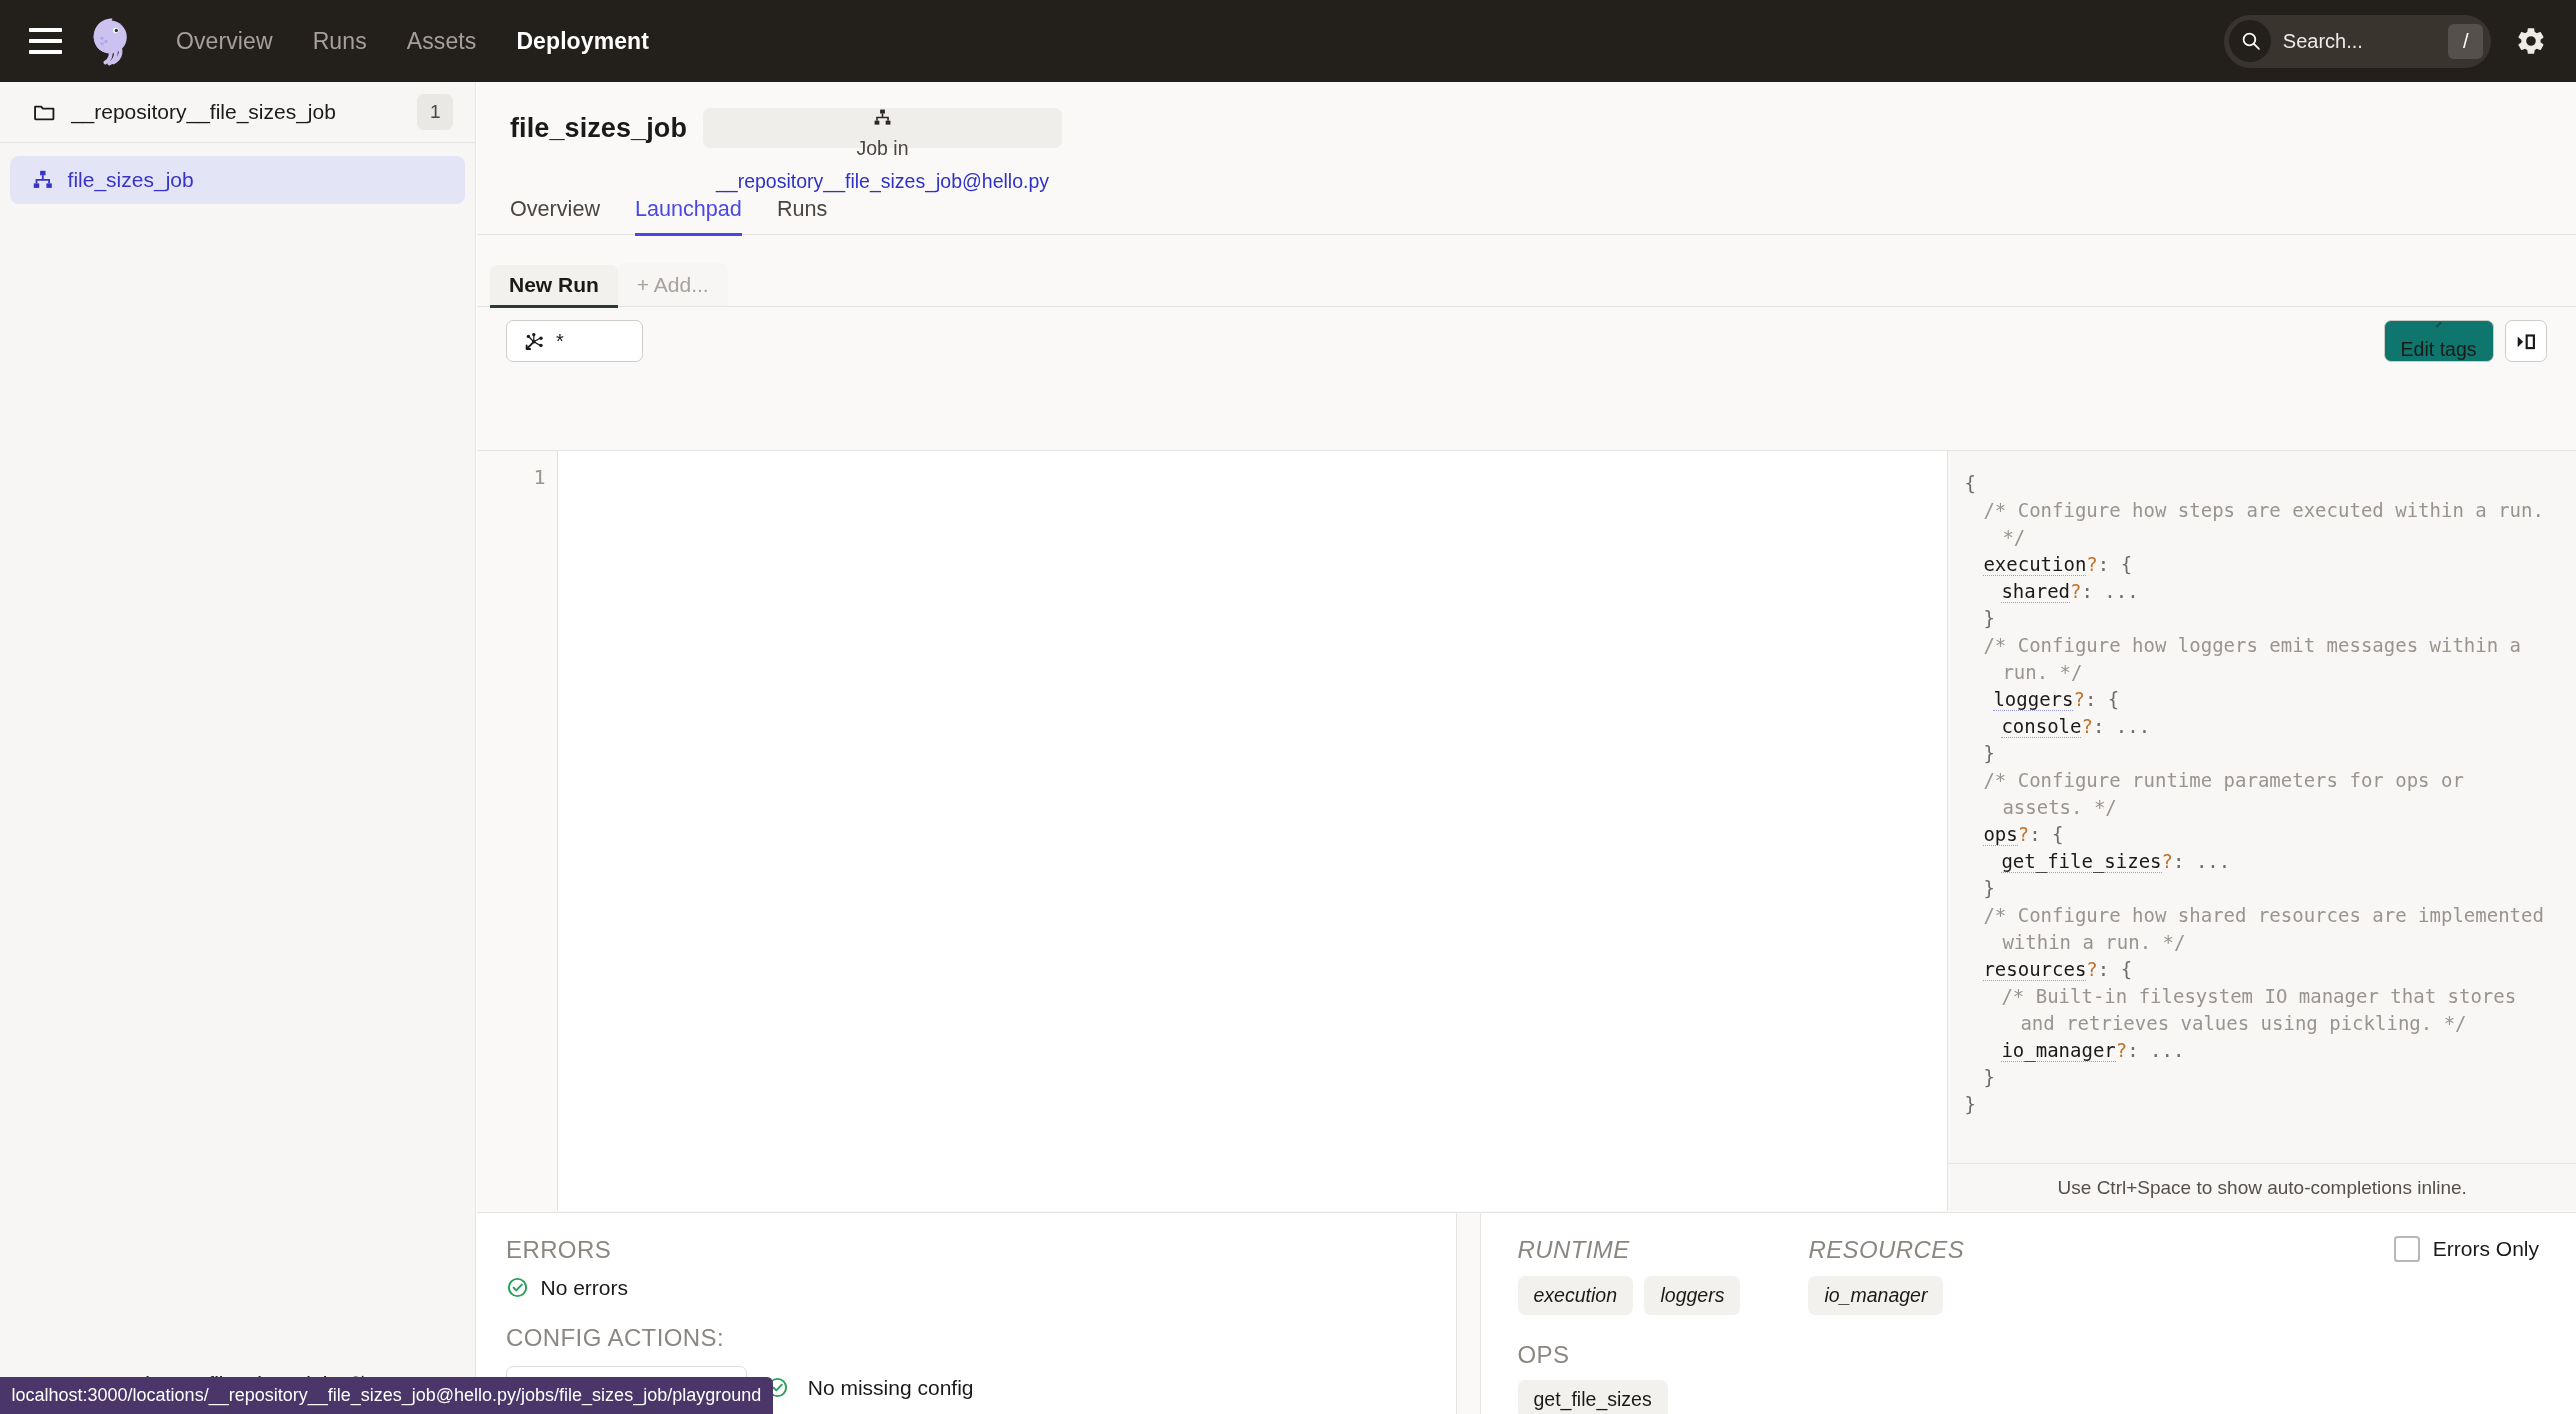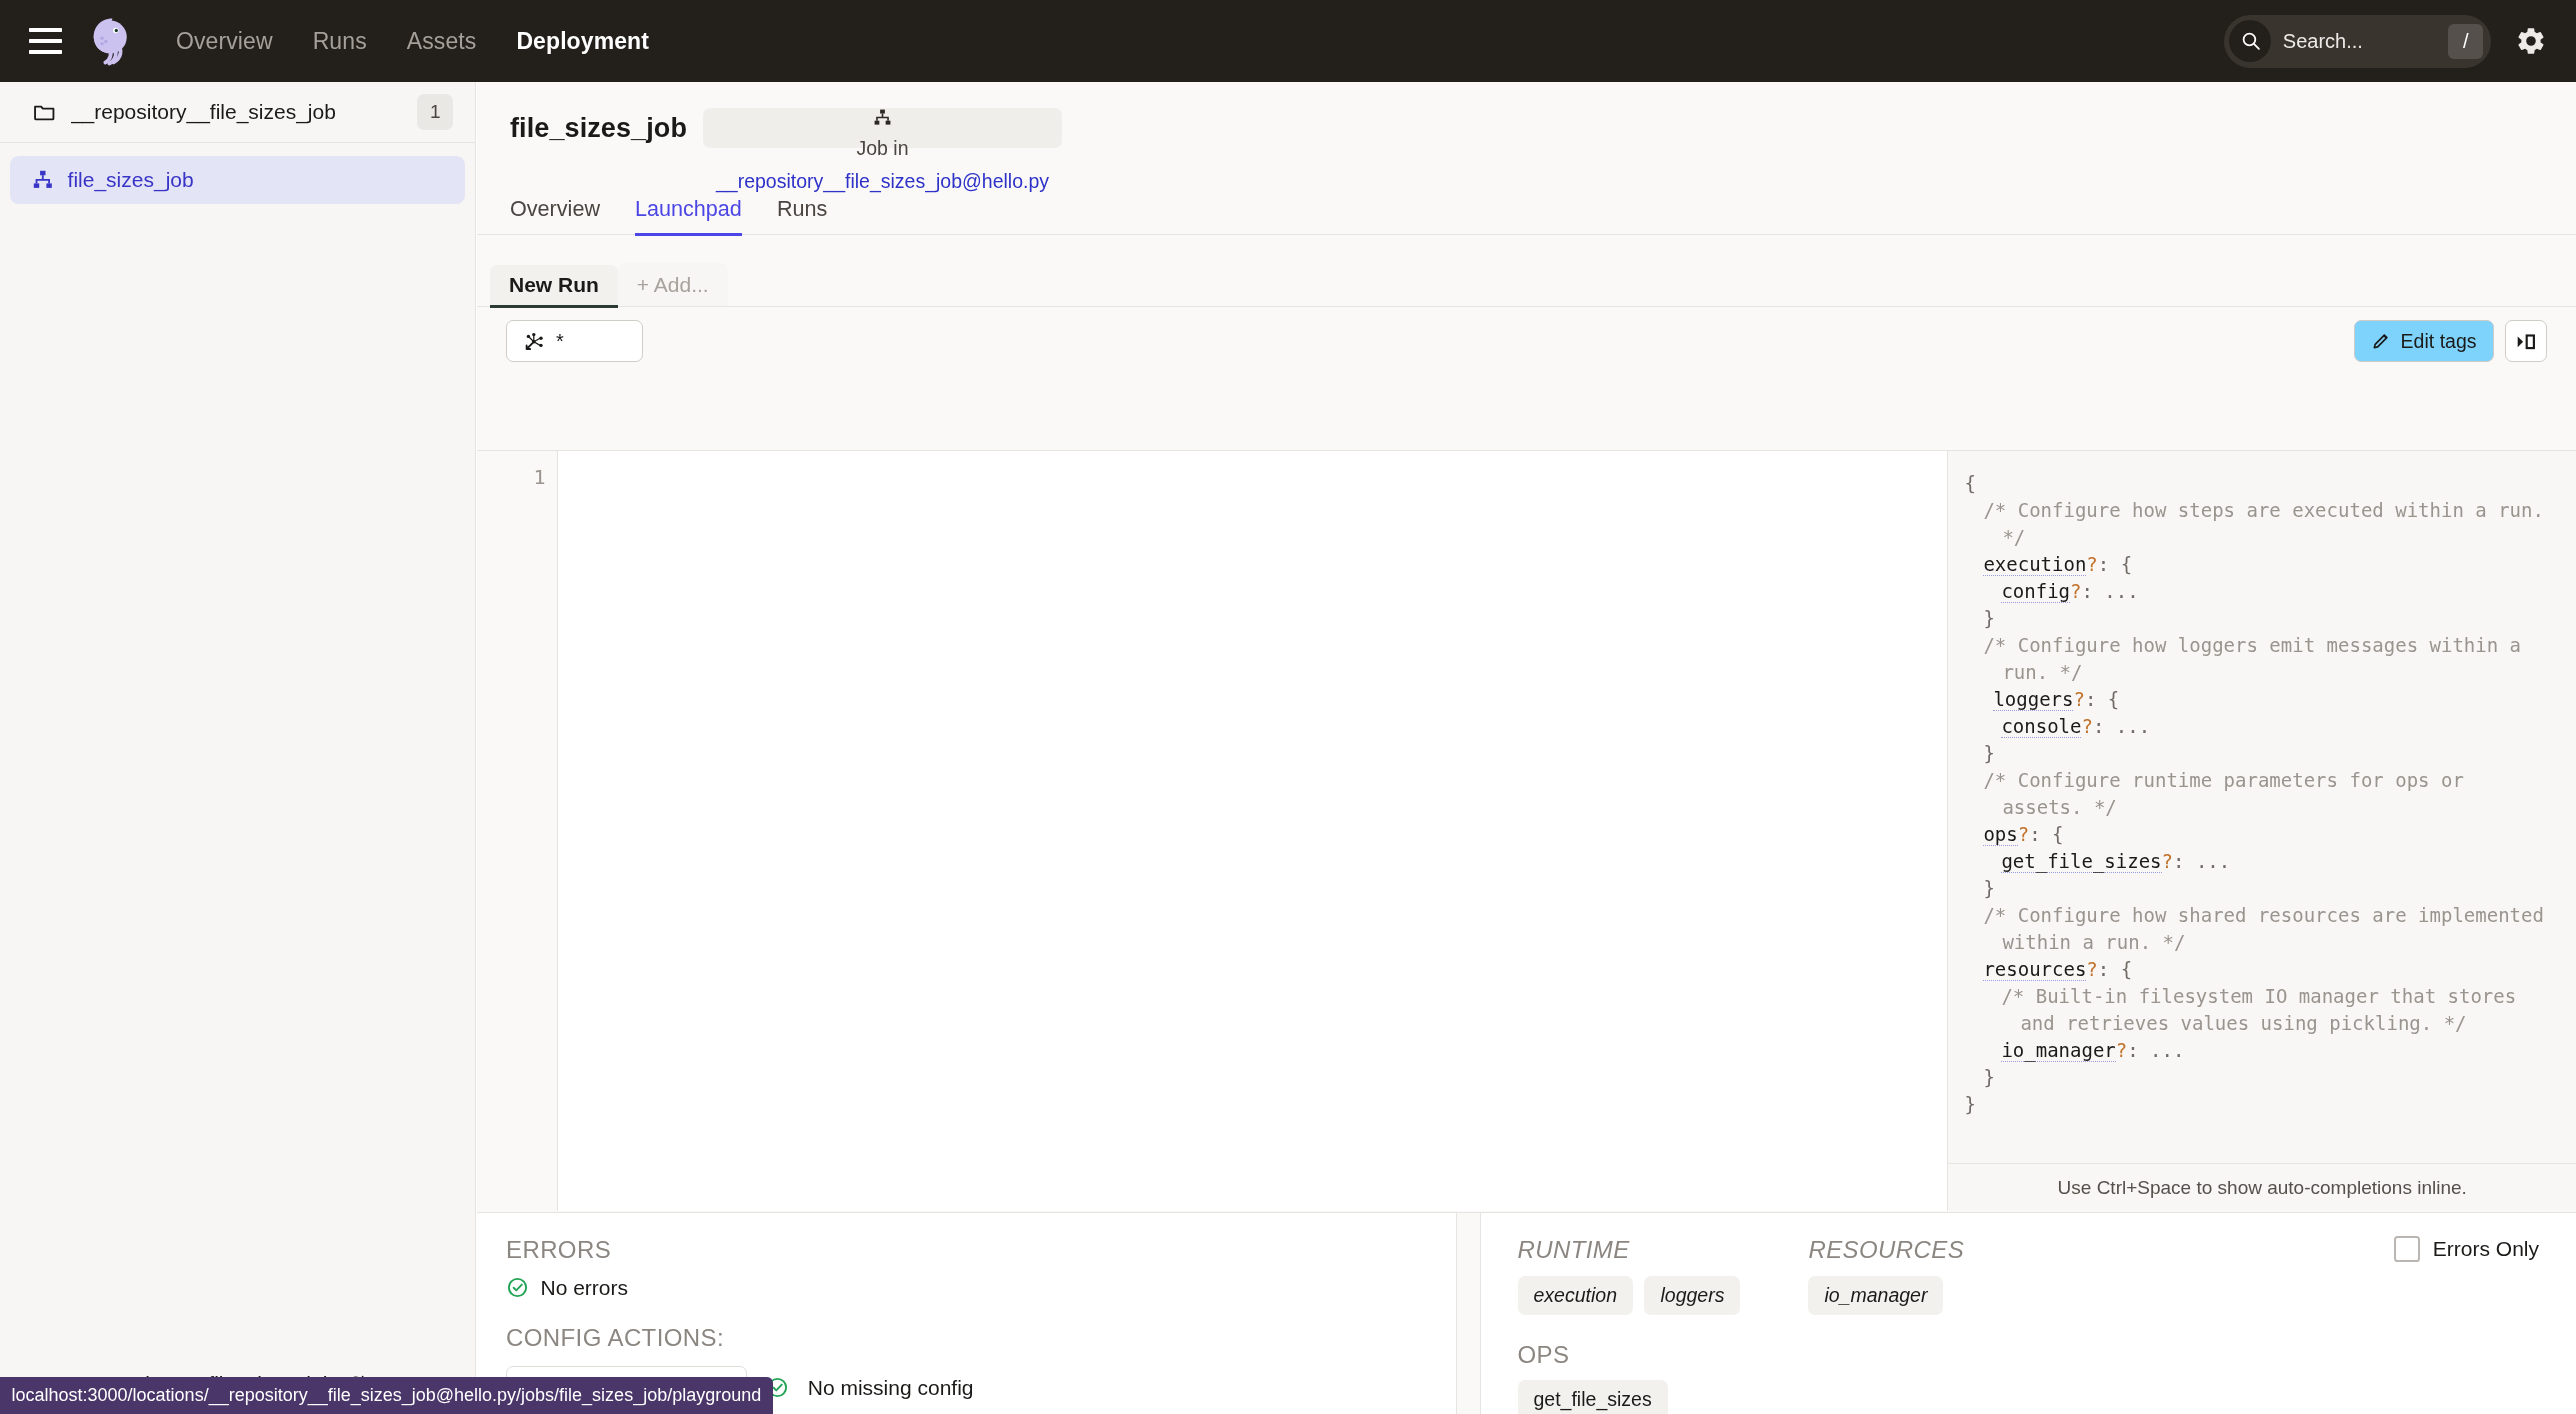--- a/index.html
+++ b/index.html
@@ -142,23 +142,23 @@
   }
   .op-select {
     height: 42px; min-width: 137px; border: 1.4px solid #CFCBC6; border-radius: 7.2px;
     background: #fff; display: flex; align-items: center; gap: 11.5px; padding: 0 16px;
     cursor: text;
   }
   .op-select .graph-ico { width: 21.6px; height: 21.6px; flex:none; }
   .op-select-value { font-size: 20px; color: #1B1A18; }
   .toolbar-spacer { flex: 1; }
   .btn-outline {
-    height: 42px; border: 1.4px solid #CFCBC6; border-radius: 7.2px; background: #7dd3fc;
+    height: 42px; border: 1.4px solid #CFCBC6; border-radius: 7.2px; background: #0f766e;
     display: flex; align-items: center; gap: 10px; padding: 0 16px;
-    font-size: 19.5px; color: #1B1A18; cursor: pointer;
+    font-size: 19.5px; color: #1B1A18; cursor: pointer; flex-direction: column;
   }
   .btn-icon-only {
     width: 42px; height: 42px; border: 1.4px solid #CFCBC6; border-radius: 7.2px;
     background: #fff; display:flex; align-items:center; justify-content:center;
     margin-left: 11.5px; cursor: pointer;
   }
 
   
   .editor-split {
     position: absolute; left: 0; top: 368px; width: 2099px; height: 761px;
@@ -388,21 +388,21 @@
         <div class="linenum">1</div>
       </div>
       <div class="code-area"></div>
     </div>
     <div class="splitter-v"></div>
     <div class="doc-pane">
       <div class="doc-scroll" id="doc-scroll">
           <div class="doc-line" style="padding-left: 0px; text-indent: -19px; margin-left: 19px;"><span class="tok-brace">{</span></div>
           <div class="doc-line" style="padding-left: 19px; text-indent: -19px; margin-left: 19px;"><span class="tok-comment">/* Configure how steps are executed within a run. */</span></div>
           <div class="doc-line" style="padding-left: 19px; text-indent: -19px; margin-left: 19px;"><span class="tok-key">execution</span><span class="tok-opt">?</span><span class="tok-punc">: </span><span class="tok-brace">{</span></div>
-          <div class="doc-line" style="padding-left: 37px; text-indent: -19px; margin-left: 19px;"><span class="tok-key">config</span><span class="tok-opt">?</span><span class="tok-punc">: ...</span></div>
+          <div class="doc-line" style="padding-left: 37px; text-indent: -19px; margin-left: 19px;"><span class="tok-key">shared</span><span class="tok-opt">?</span><span class="tok-punc">: ...</span></div>
           <div class="doc-line" style="padding-left: 19px; text-indent: -19px; margin-left: 19px;"><span class="tok-brace">}</span></div>
           <div class="doc-line" style="padding-left: 19px; text-indent: -19px; margin-left: 19px;"><span class="tok-comment">/* Configure how loggers emit messages within a run. */</span></div>
           <div class="doc-line" style="padding-left: 19px; text-indent: -19px; margin-left: 29px;"><span class="tok-key">loggers</span><span class="tok-opt">?</span><span class="tok-punc">: </span><span class="tok-brace">{</span></div>
           <div class="doc-line" style="padding-left: 37px; text-indent: -19px; margin-left: 19px;"><span class="tok-key">console</span><span class="tok-opt">?</span><span class="tok-punc">: ...</span></div>
           <div class="doc-line" style="padding-left: 19px; text-indent: -19px; margin-left: 19px;"><span class="tok-brace">}</span></div>
           <div class="doc-line" style="padding-left: 19px; text-indent: -19px; margin-left: 19px;"><span class="tok-comment">/* Configure runtime parameters for ops or assets. */</span></div>
           <div class="doc-line" style="padding-left: 19px; text-indent: -19px; margin-left: 19px;"><span class="tok-key">ops</span><span class="tok-opt">?</span><span class="tok-punc">: </span><span class="tok-brace">{</span></div>
           <div class="doc-line" style="padding-left: 37px; text-indent: -19px; margin-left: 19px;"><span class="tok-key">get_file_sizes</span><span class="tok-opt">?</span><span class="tok-punc">: ...</span></div>
           <div class="doc-line" style="padding-left: 19px; text-indent: -19px; margin-left: 19px;"><span class="tok-brace">}</span></div>
           <div class="doc-line" style="padding-left: 19px; text-indent: -19px; margin-left: 19px;"><span class="tok-comment">/* Configure how shared resources are implemented within a run. */</span></div>

